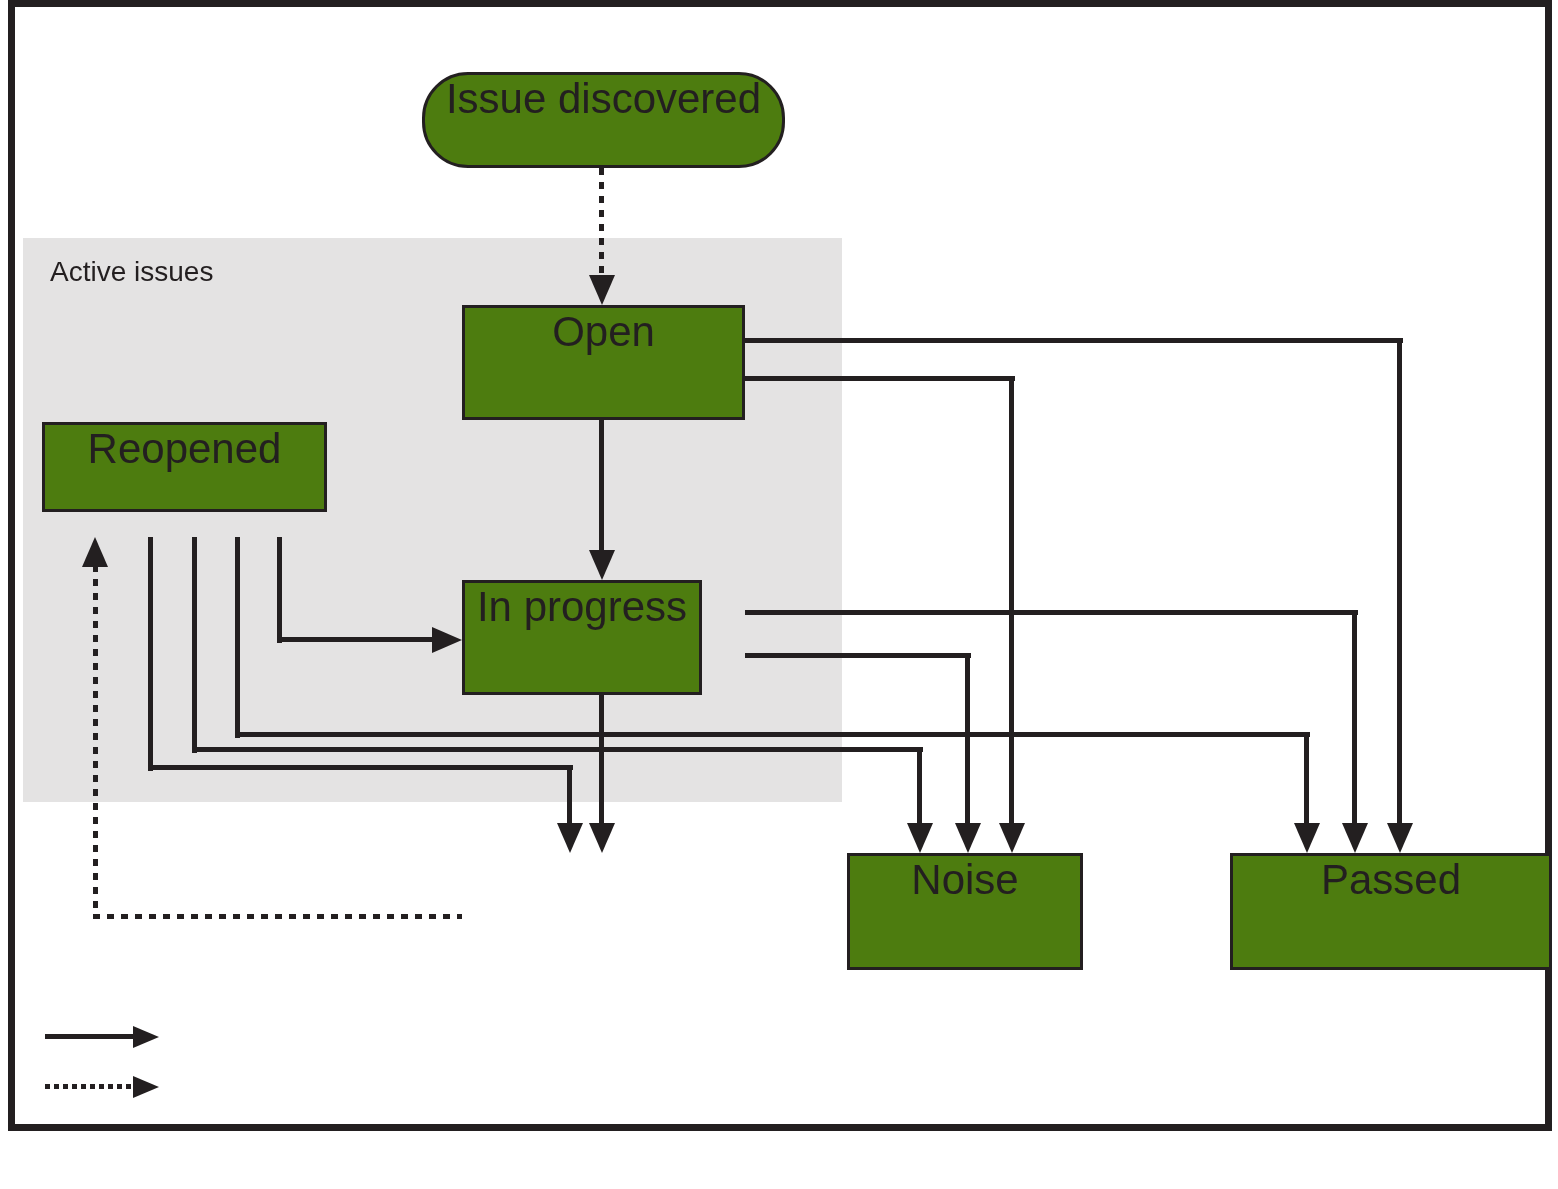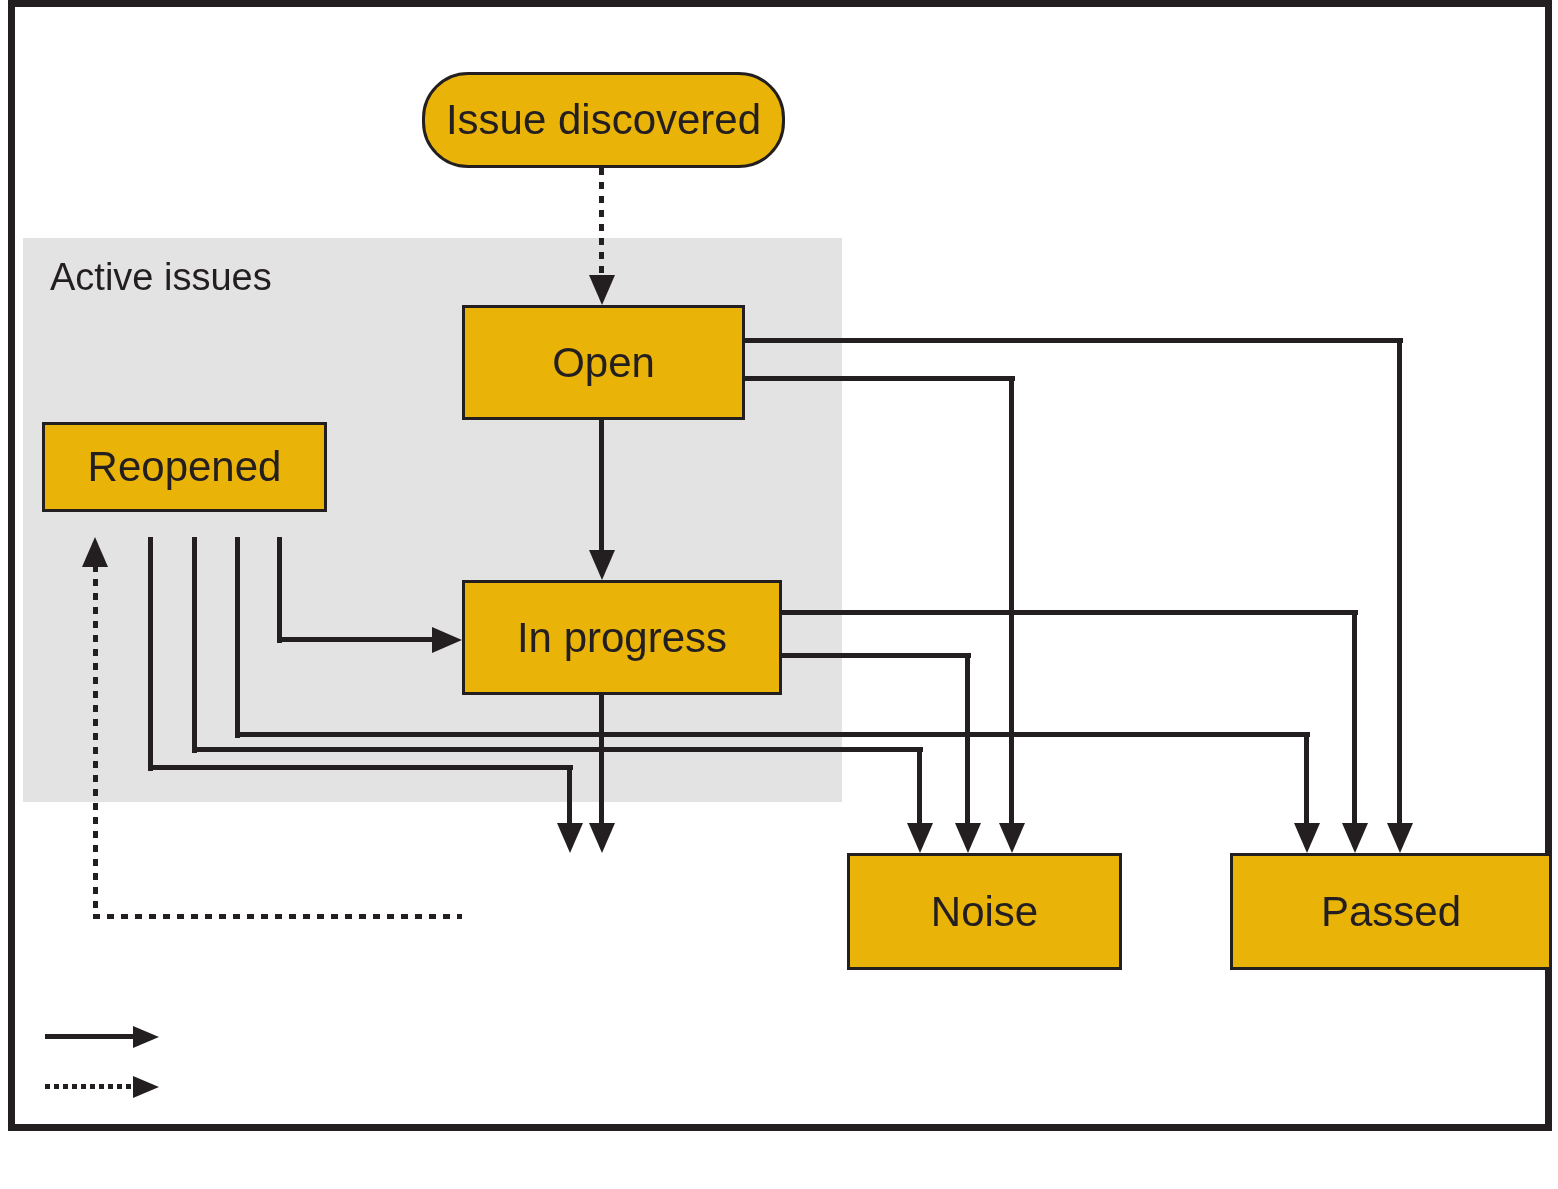--- a/index.html
+++ b/index.html
@@ -24,27 +24,27 @@
     border:7px solid var(--ink);
     background:transparent;
   }
   .region{
     position:absolute;left:23px;top:238px;
     width:819px;height:564px;
     background:var(--region);
   }
   .region-label{
     position:absolute;left:50px;top:256px;
-    font-size:38px;color:var(--ink);text-align:right;
+    font-size:28px;color:var(--ink);text-align:right;
   }
   .node{
     position:absolute;
-    background:#eab308;
+    background:#4d7c0f;
     border:3px solid var(--ink);
-    display:flex;align-items:center;justify-content:center;
+    display:flex;justify-content:center;
     font-size:42px;color:var(--ink);
     text-align:center;
   }
   .rounded{border-radius:46px;}
   
   .seg{position:absolute;background:var(--ink);}
   .seg-h{height:5px;}
   .seg-v{width:5px;}
   .dot-v{
     position:absolute;width:5px;background:none;
@@ -131,26 +131,26 @@
   </div>
 
   <div class="node" style="left:462px;top:305px;width:283px;height:115px;">
     <span>Open</span>
   </div>
 
   <div class="node" style="left:42px;top:422px;width:285px;height:90px;">
     <span>Reopened</span>
   </div>
 
-  <div class="node" style="left:462px;top:580px;width:320px;height:115px;">
+  <div class="node" style="left:462px;top:580px;width:240px;height:115px;">
     <span>In progress</span>
   </div>
 
 
-  <div class="node" style="left:847px;top:853px;width:275px;height:117px;">
+  <div class="node" style="left:847px;top:853px;width:236px;height:117px;">
     <span>Noise</span>
   </div>
 
   <div class="node" style="left:1230px;top:853px;width:322px;height:117px;">
     <span>Passed</span>
   </div>
 
   <div class="seg seg-h" style="left:45px;top:1034px;width:90px;"></div>
   <div class="arr arr-right-sm" style="left:133px;top:1026px;"></div>
 

